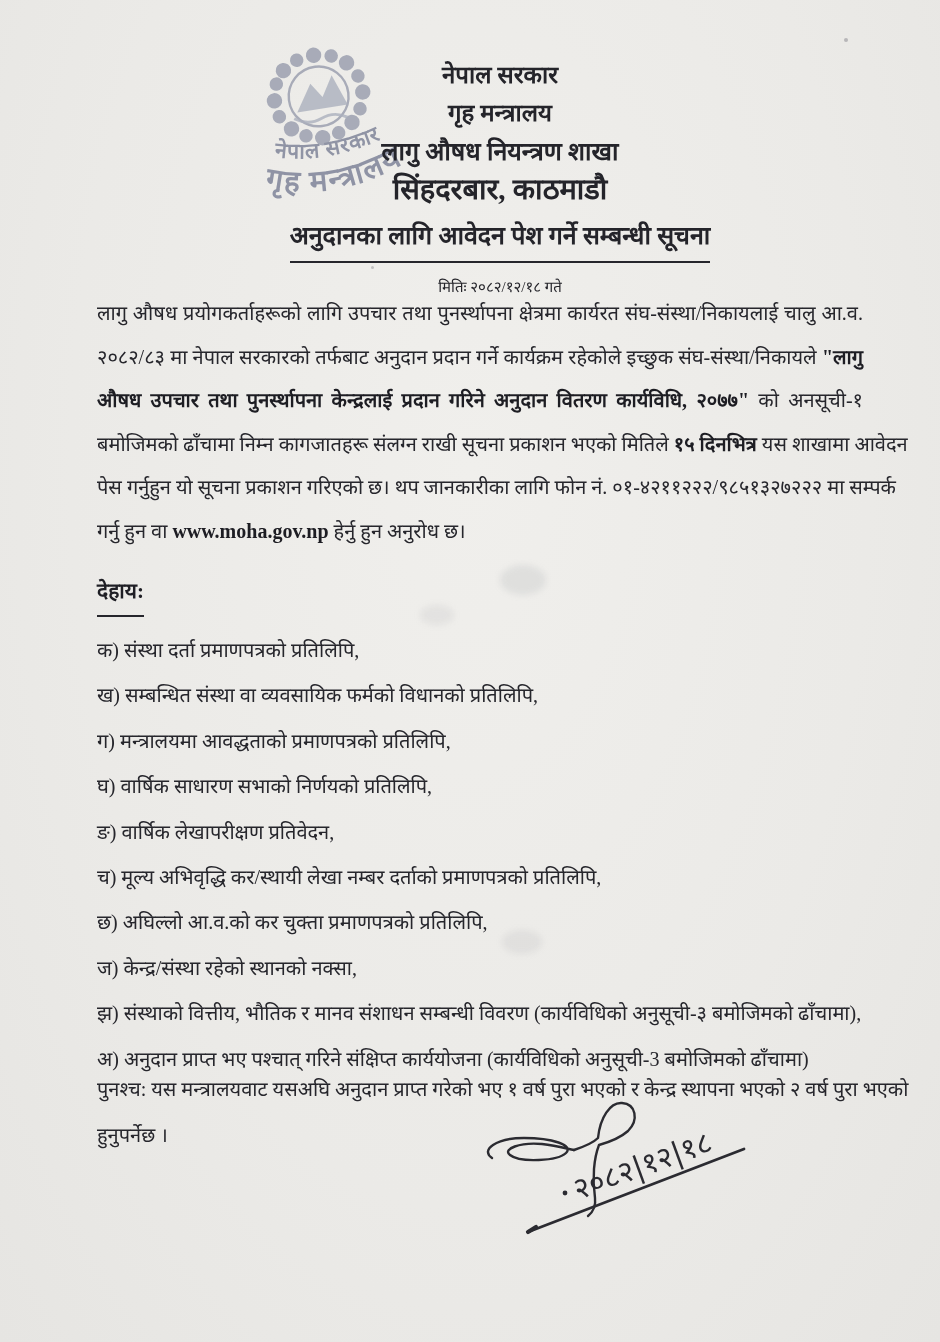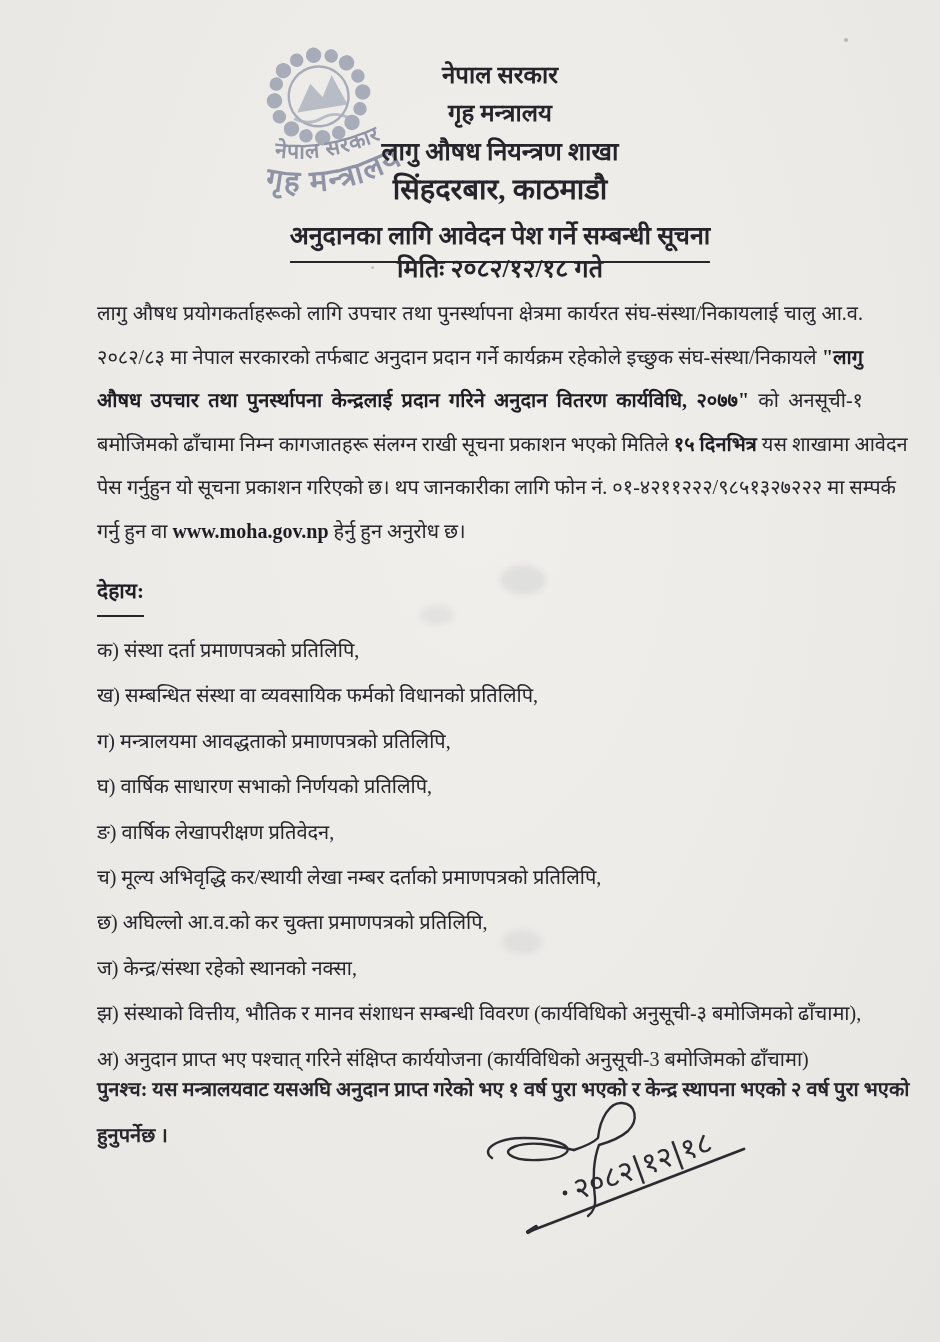--- a/index.html
+++ b/index.html
@@ -16,41 +16,41 @@
   .speck{position:absolute;border-radius:50%;pointer-events:none;}
   .smudge{position:absolute;border-radius:50%;filter:blur(3px);pointer-events:none;}
 
   
   .header{position:absolute;top:62px;left:60px;width:880px;text-align:center;color:#24242a;}
   .h-org1,.h-org2{font-size:24px;font-weight:700;line-height:1.1;}
   .h-org2{margin-top:12px;}
   .h-org3{font-size:25px;font-weight:700;margin-top:11px;line-height:1.1;}
   .h-org4{font-size:29px;font-weight:700;margin-top:9px;line-height:1.1;}
   .h-title{font-size:25px;font-weight:700;margin-top:14px;line-height:1.25;}
-  .h-date{font-size:25px;font-weight:700;margin-top:4px;line-height:1.1;}
+  .h-date{font-size:15px;font-weight:400;margin-top:28px;line-height:1.1;}
   .u{border-bottom:2px solid #26262c;padding-bottom:12px;}
 
   
   .emblem{position:absolute;left:230px;top:38px;width:216px;height:186px;opacity:.78;}
 
   
   .body-text{position:absolute;top:292px;left:97px;width:766px;font-size:20px;color:#26262c;}
   .bline{height:43.5px;line-height:43.5px;white-space:nowrap;overflow:visible;
          text-align:justify;text-align-last:justify;}
   .bline.plain{text-align:left;text-align-last:left;}
   .b{font-weight:700;color:#1d1d23;}
 
   
   .list{position:absolute;top:576px;left:97px;width:805px;font-size:20px;color:#26262c;}
   .list-heading{font-size:21px;font-weight:700;height:52px;line-height:30px;color:#1f1f25;}
   .list-item{height:45.4px;line-height:45.4px;white-space:nowrap;}
 
   
   .postscript{position:absolute;top:1066px;left:97px;width:766px;font-size:20px;color:#26262c;}
-  .ps-line{height:46px;line-height:46px;white-space:nowrap;text-align:justify;text-align-last:justify;font-weight:bold;}
+  .ps-line{height:46px;line-height:46px;white-space:nowrap;text-align:justify;text-align-last:justify;}
   .ps-line.plain{text-align:left;text-align-last:left;}
 
   
   .signature{position:absolute;left:462px;top:1092px;width:318px;height:165px;}
 </style>
 </head>
 <body>
 
 <div class="paper">
 

